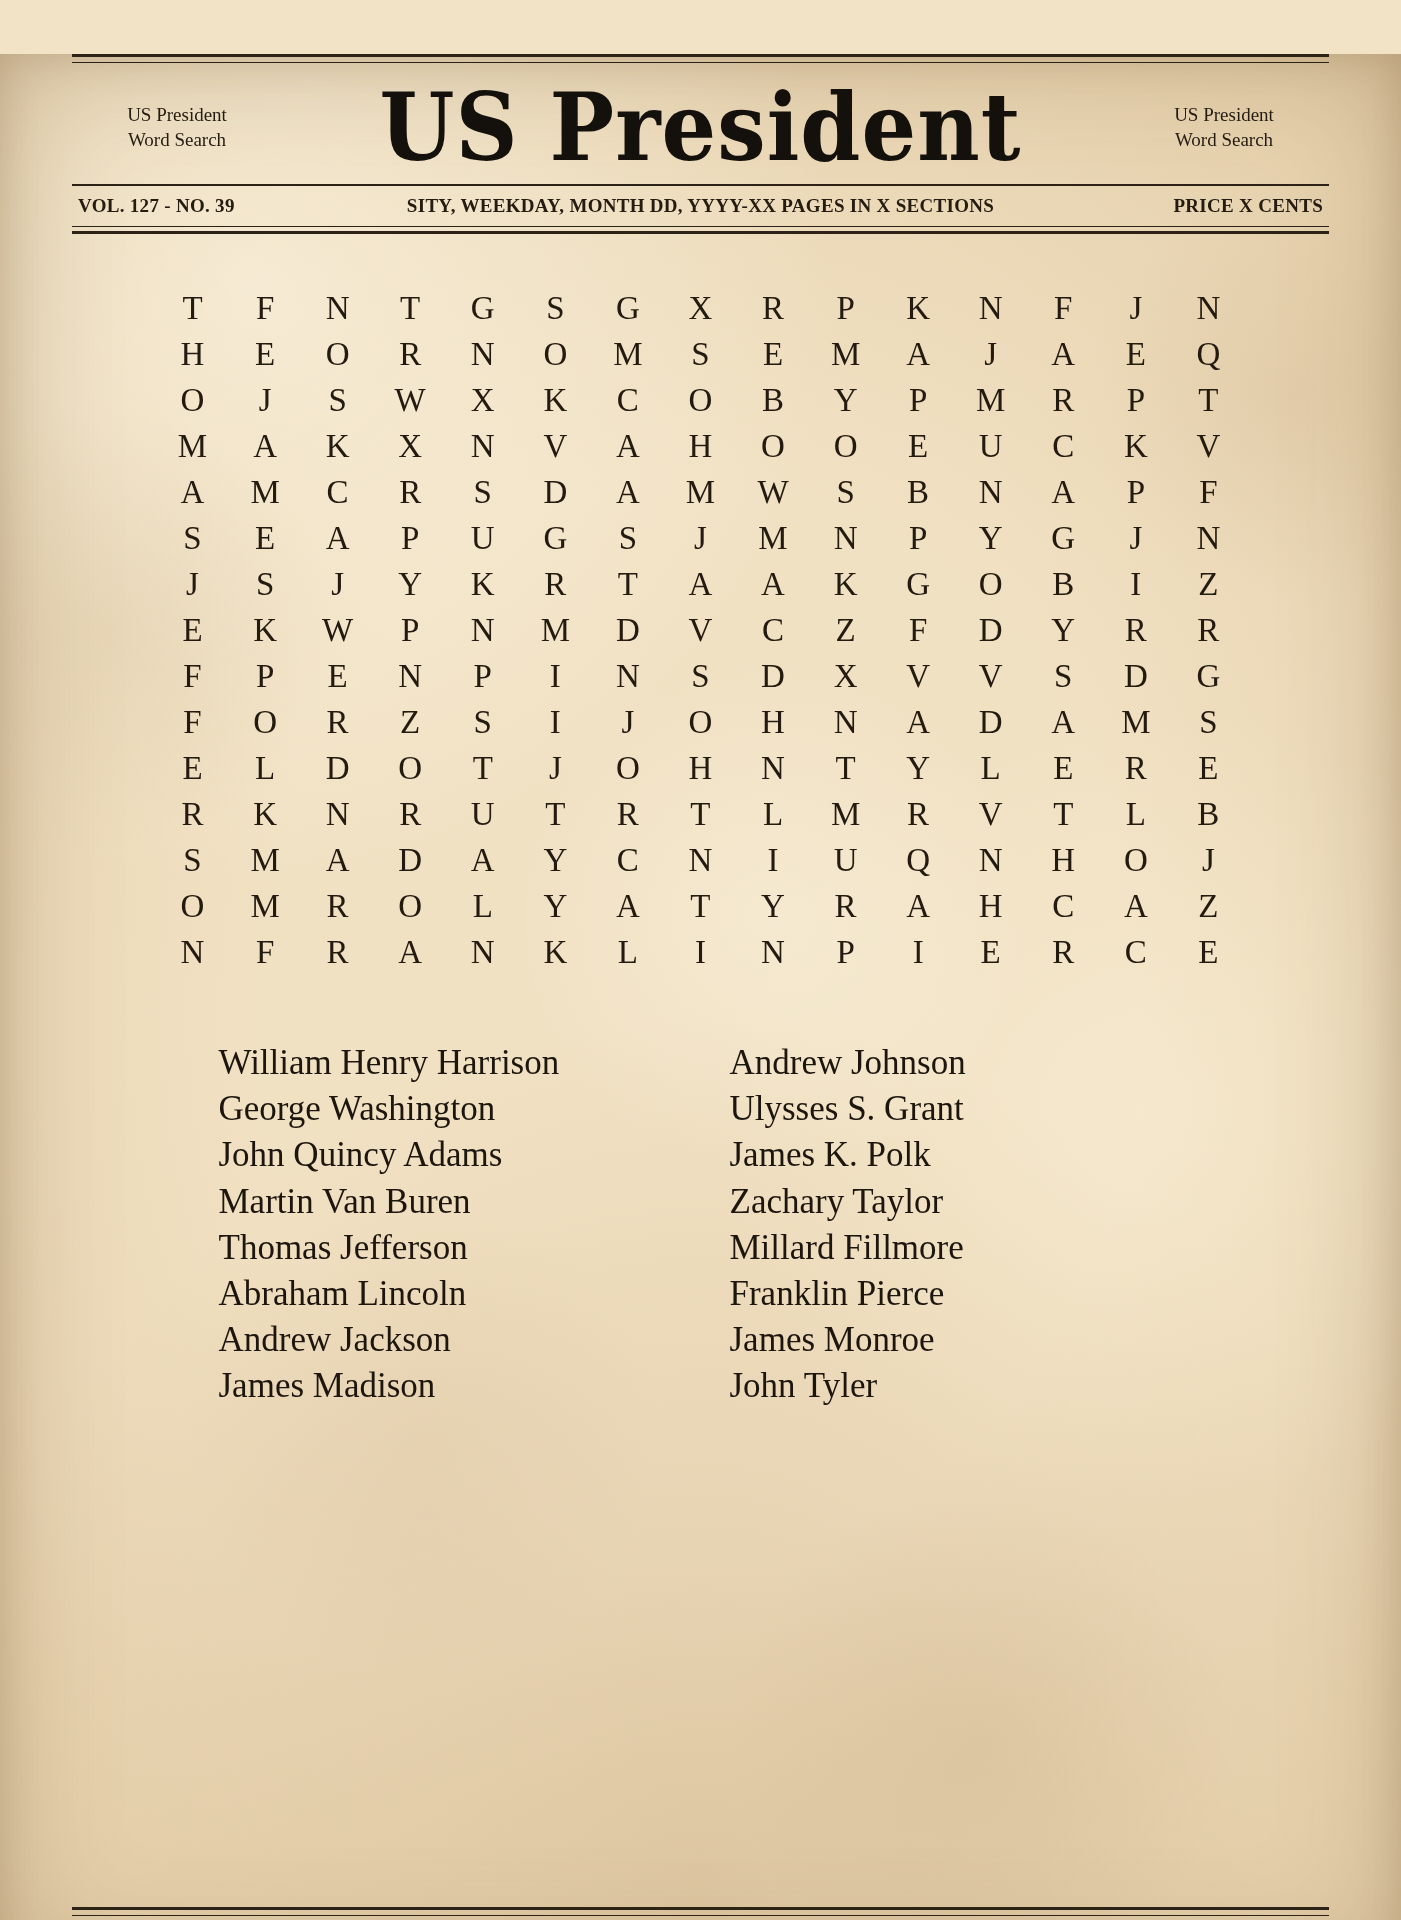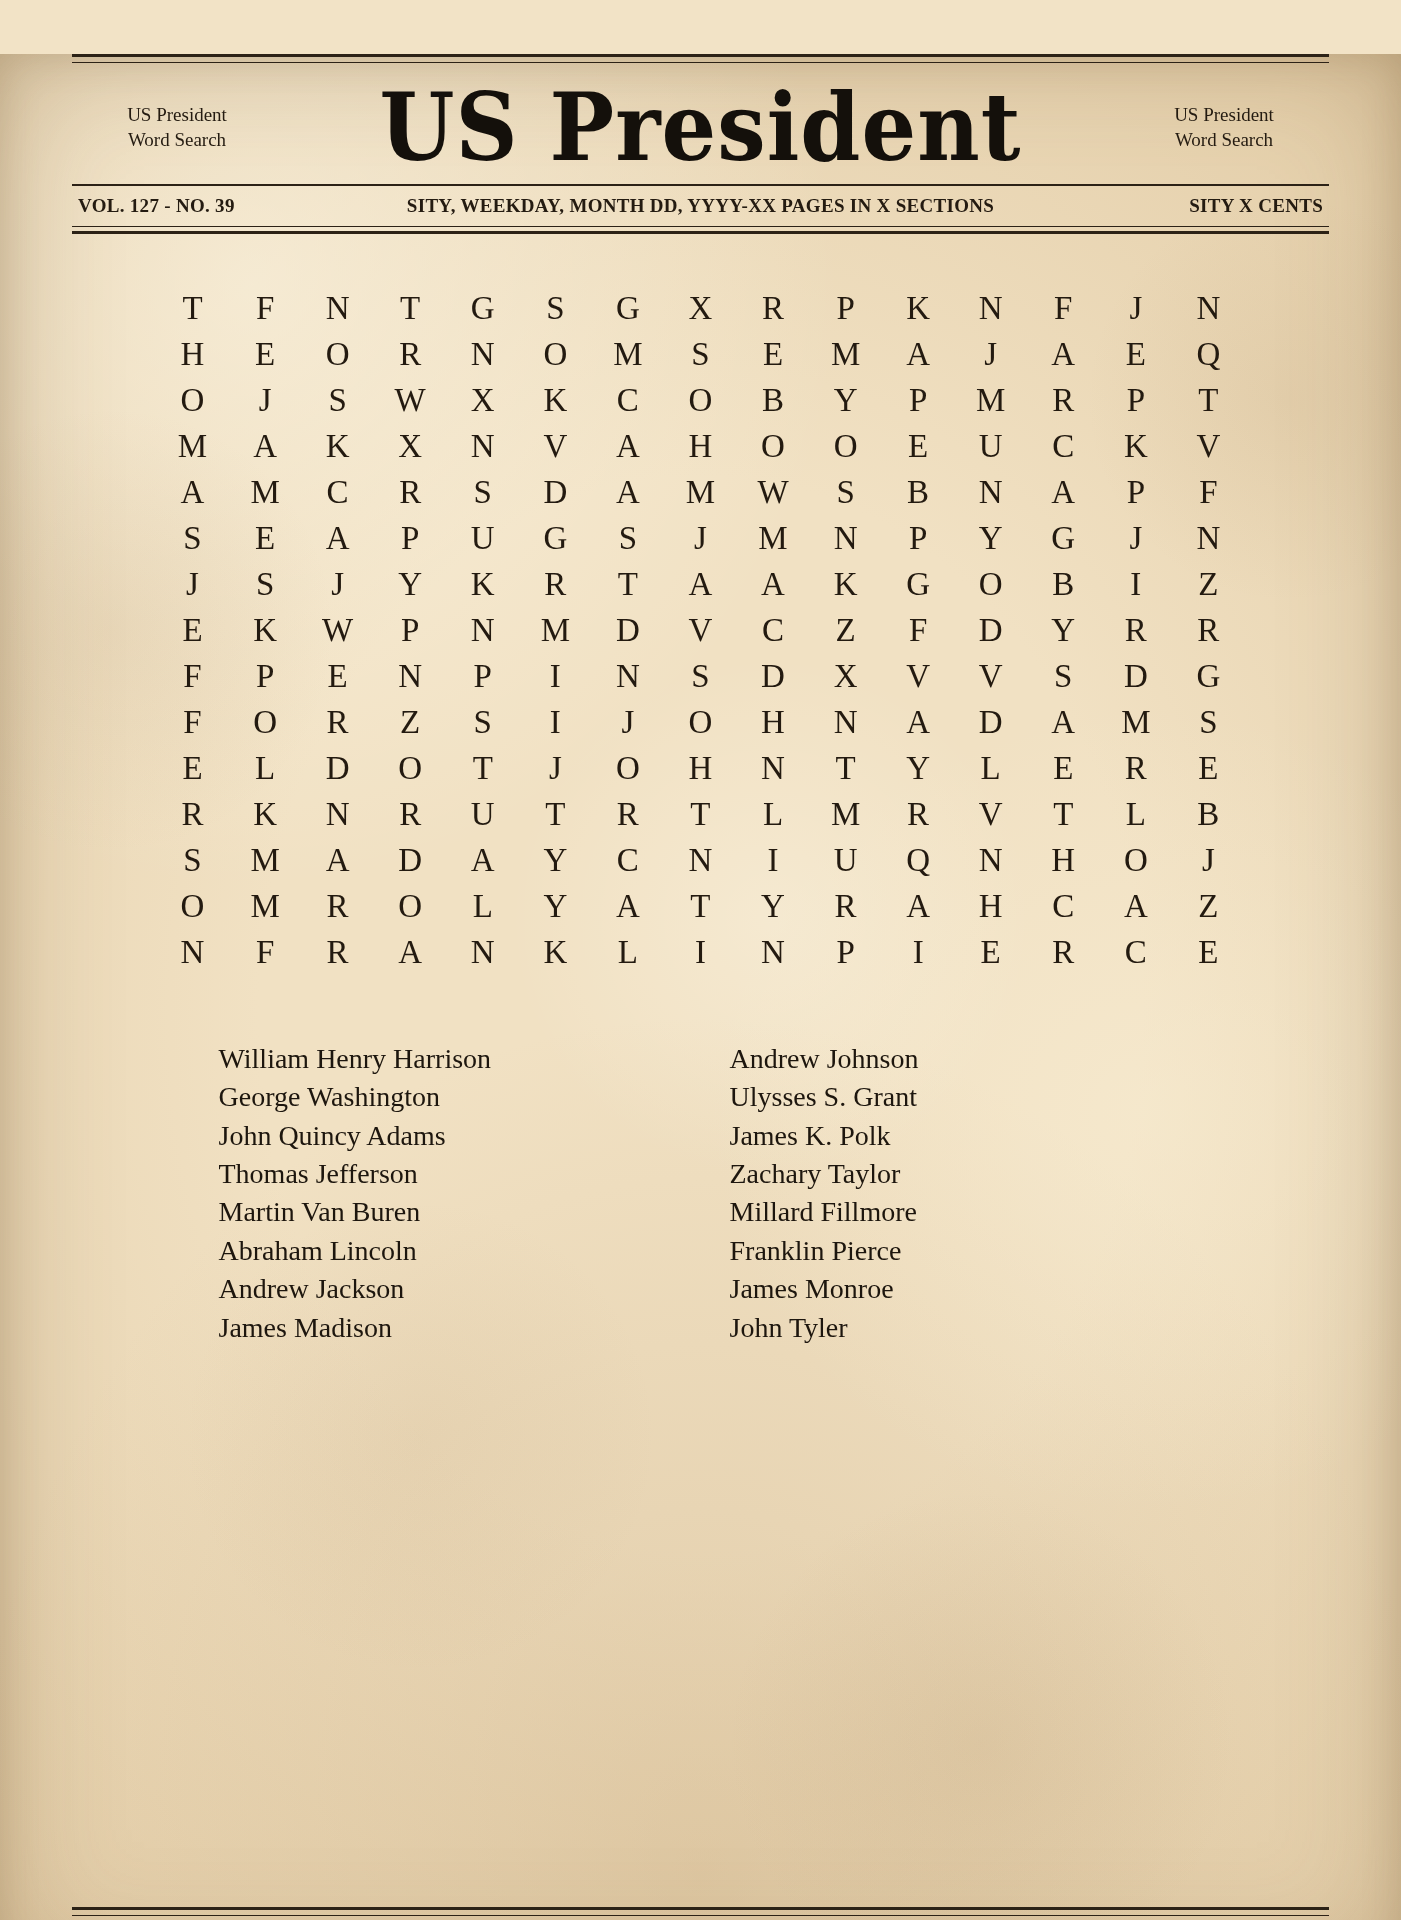--- a/index.html
+++ b/index.html
@@ -135,21 +135,21 @@
     display: flex;
     margin: 74px auto 0 auto;
     width: 1080px;
     padding-left: 58px;
     box-sizing: border-box;
   }
   .word-col {
     width: 50%;
   }
   .word {
-    font-size: 28px;
+    font-size: 35px;
     line-height: 1.12;
     color: #1d160e;
     font-family: "Liberation Serif", serif;
     margin-bottom: 7px;
     white-space: nowrap;
   }
 
   
   .footer-rule {
     position: absolute;
@@ -180,21 +180,21 @@
         <div>US President</div>
         <div>Word Search</div>
       </div>
     </div>
 
     <div class="rule-mid"></div>
 
     <div class="dateline">
       <div class="left">VOL. 127 - NO. 39</div>
       <div class="center">SITY, WEEKDAY, MONTH DD, YYYY-XX PAGES IN X SECTIONS</div>
-      <div class="right">SITY X CENTS</div>
+      <div class="right">PRICE X CENTS</div>
     </div>
 
     <div class="rule-bot"></div>
 
     <div class="grid-wrap">
         <div class="grid-row">
           <div class="cell">T</div>
           <div class="cell">F</div>
           <div class="cell">N</div>
           <div class="cell">T</div>
@@ -448,22 +448,22 @@
           <div class="cell">C</div>
           <div class="cell">E</div>
         </div>
       </div>
 
     <div class="words">
       <div class="word-col">
           <div class="word">William Henry Harrison</div>
           <div class="word">George Washington</div>
           <div class="word">John Quincy Adams</div>
+          <div class="word">Martin Van Buren</div>
           <div class="word">Thomas Jefferson</div>
-          <div class="word">Martin Van Buren</div>
           <div class="word">Abraham Lincoln</div>
           <div class="word">Andrew Jackson</div>
           <div class="word">James Madison</div>
         </div>
       <div class="word-col">
           <div class="word">Andrew Johnson</div>
           <div class="word">Ulysses S. Grant</div>
           <div class="word">James K. Polk</div>
           <div class="word">Zachary Taylor</div>
           <div class="word">Millard Fillmore</div>

